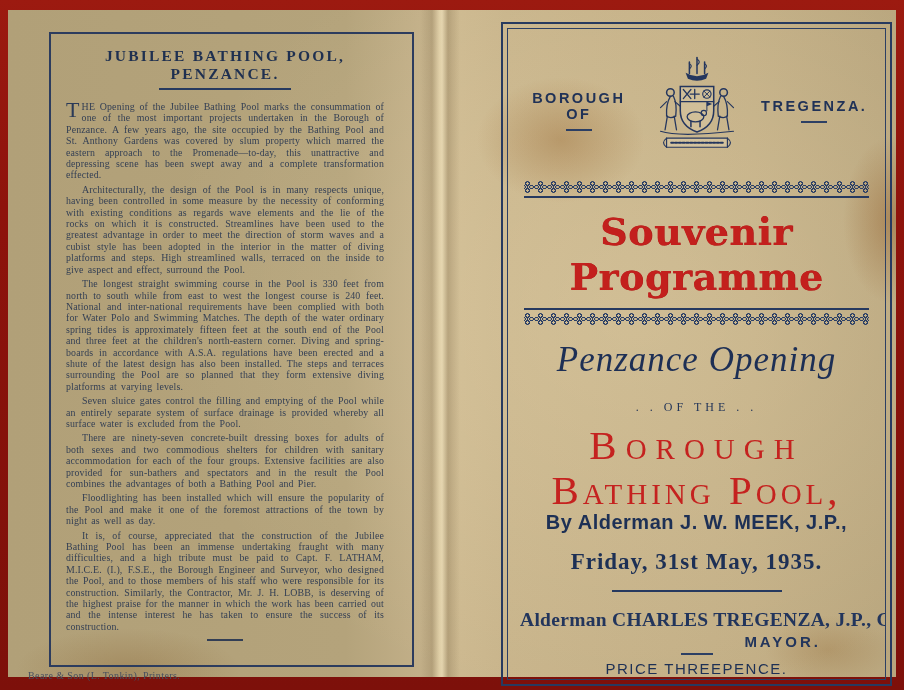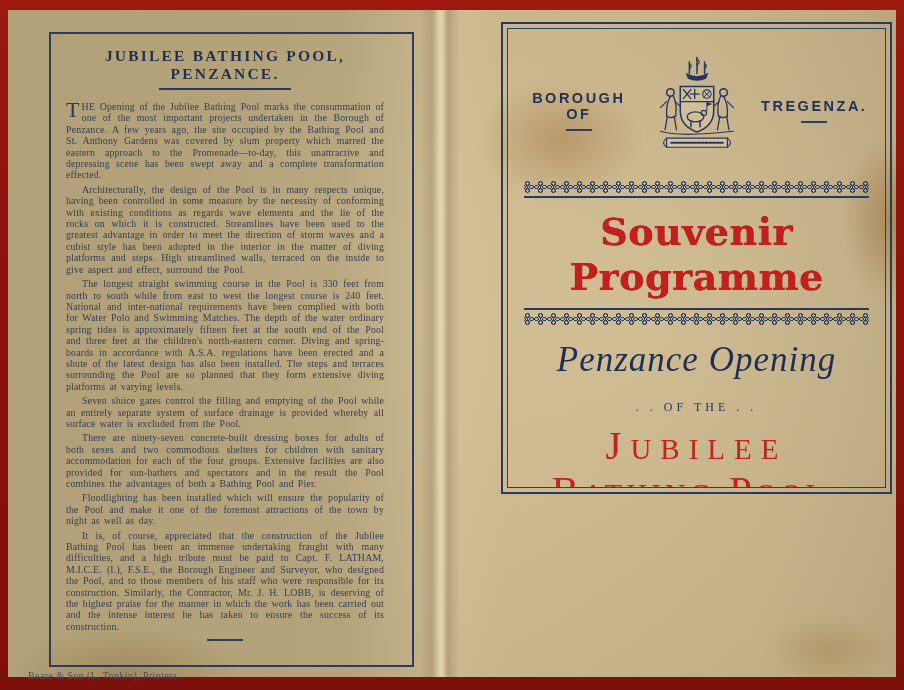--- a/index.html
+++ b/index.html
@@ -49,21 +49,21 @@
   }
   .mini-rule{width:36px;height:2px;background:#323e55;margin:7px auto 6px auto;}
   .closing{
     text-align:center;font-size:11.5px;font-weight:bold;letter-spacing:3.5px;color:#2a3650;
   }
   .printer{
     position:absolute;left:20px;top:660px;font-size:10px;color:#454e60;letter-spacing:.4px;
   }
   
   .page-right{
-    position:absolute;left:493px;top:12px;width:391px;height:472px;
+    position:absolute;left:493px;top:12px;width:391px;height:664px;
     border:2.5px solid #273a5f;box-sizing:border-box;
   }
   .page-right .inner{
     position:absolute;inset:4px;border:1.5px solid #2c3f64;
     padding:24px 12px 8px 12px;box-sizing:border-box;overflow:hidden;
     color:#1e3057;text-align:center;
   }
   .crest-row{display:flex;align-items:center;justify-content:center;height:114px;}
   .crest-label{flex:1;display:flex;flex-direction:column;align-items:center;}
   .crest-label span{
@@ -201,21 +201,21 @@
 
         <h2 class="souvenir">Souvenir Programme</h2>
 
         <div class="ornament bottom">
           <div class="rule-h"></div>
           <div class="chain"></div>
         </div>
 
         <div class="official">Penzance Opening</div>
         <div class="ofthe">. .  OF THE  . .</div>
-        <div class="venue l1">Jubilee</div>
+        <div class="venue l1">Borough</div>
         <div class="venue l2">Bathing Pool,</div>
         <div class="byline">By Alderman J. W. MEEK, J.P.,</div>
         <div class="dateline">Friday, 31st May, 1935.</div>
         <div class="center-rule"></div>
         <div class="mayorline">Alderman CHARLES TREGENZA, J.P., C.A.,</div>
         <div class="mayortitle">MAYOR.</div>
         <div class="tiny-dash"></div>
         <div class="price">PRICE THREEPENCE.</div>
       </div>
     </section>

